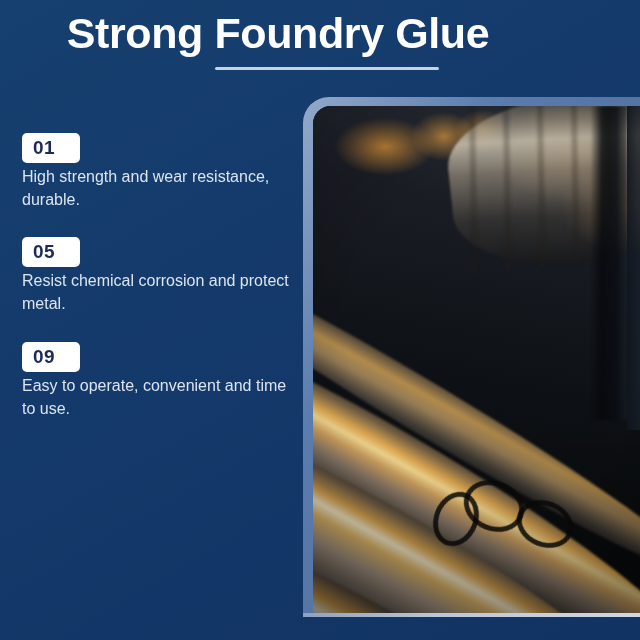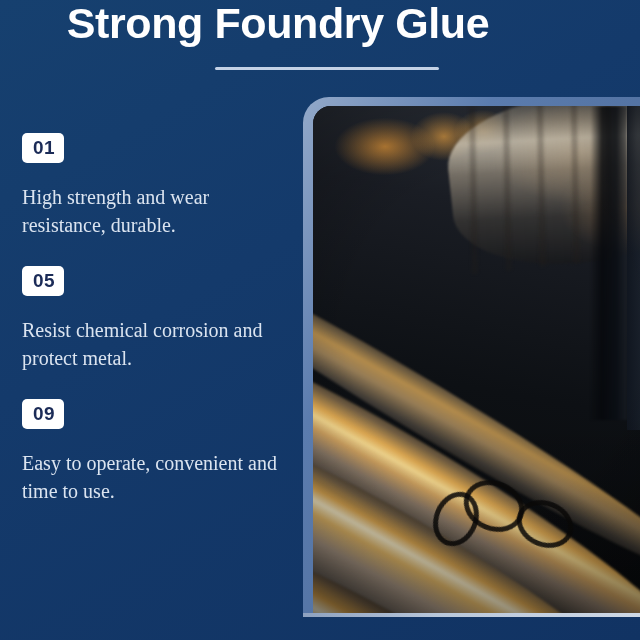--- a/index.html
+++ b/index.html
@@ -22,21 +22,21 @@
   .bg-base {
     position: absolute;
     inset: 0;
     background: linear-gradient(150deg, #16406f 0%, #143a6b 40%, #113363 100%);
   }
 
   
   .title-block {
     position: absolute;
     left: 0;
-    top: 0;
+    top: 10px;
     width: 544px;
     text-align: center;
   }
   .title {
     display: inline-block;
     color: #ffffff;
     font-size: 43px;
     font-weight: bold;
     letter-spacing: -0.4px;
     line-height: 1.1;
@@ -64,31 +64,30 @@
   }
   .feature:last-child { margin-bottom: 0; }
 
   .badge {
     display: inline-block;
     background: #ffffff;
     color: #1b2b57;
     font-size: 19px;
     font-weight: bold;
     line-height: 1;
-    padding: 5px 9px 6px 11px;
+    padding: 5px 25px 6px 11px;
     border-radius: 5px;
     letter-spacing: 0.5px;
   }
   .feature-text {
-    margin-top: 20px;
+    margin-top: 3px;
     color: #dbe4f0;
-    font-size: 20px;
+    font-size: 16px;
     line-height: 1.42;
     max-width: 272px;
-    font-family: Liberation Serif, serif;
   }
   .photo-frame-edge {
     position: absolute;
     left: 303px;
     top: 97px;
     width: 337px;
     height: 520px;
     border-top-left-radius: 26px;
     background: linear-gradient(120deg, #93a9c9 0%, #5b7cae 30%, #46638f 100%);
   }

